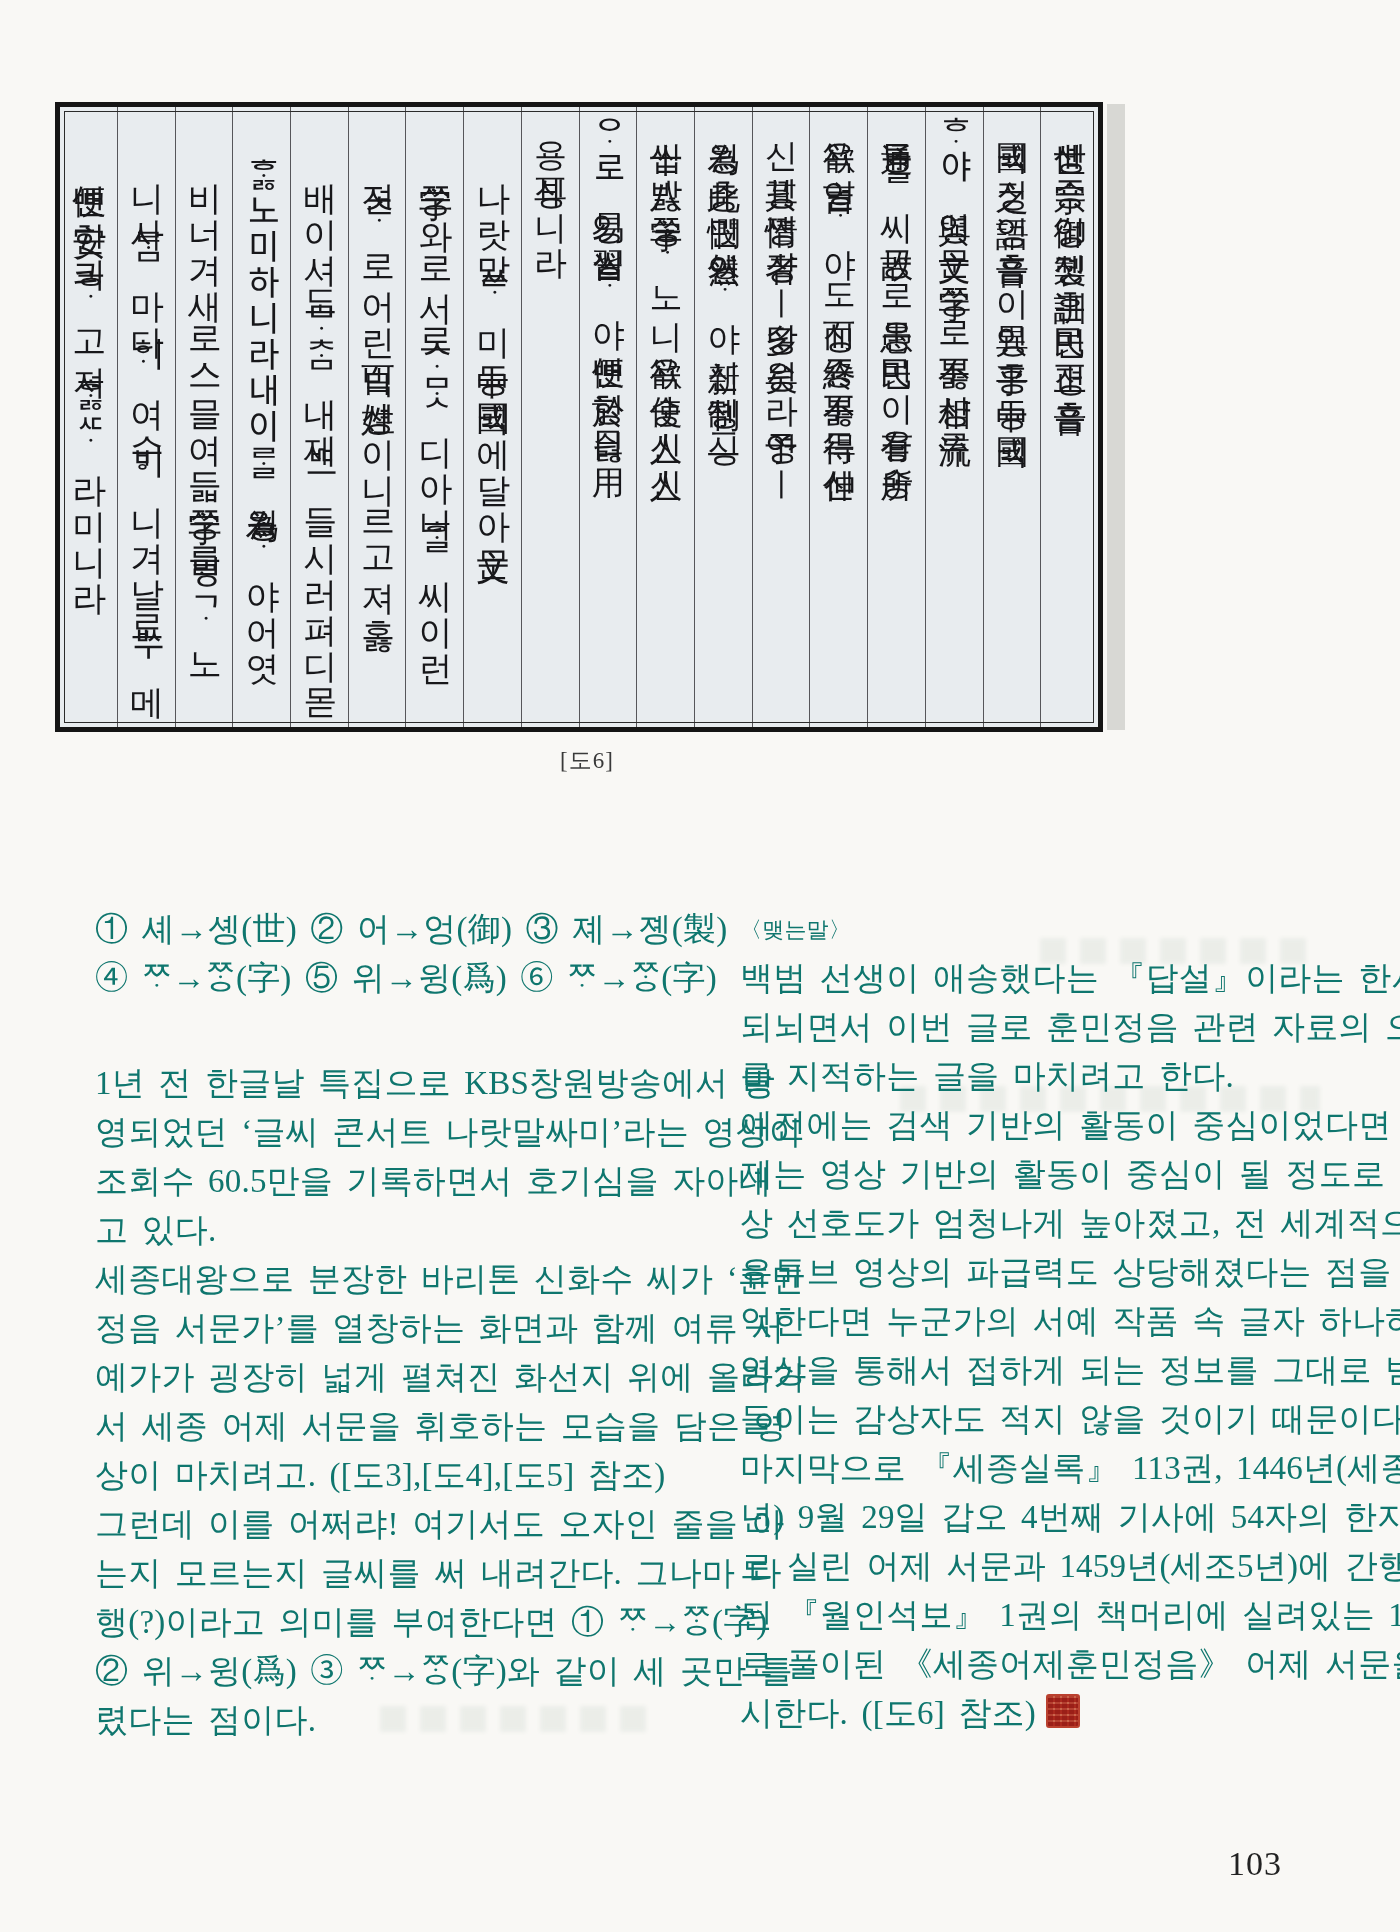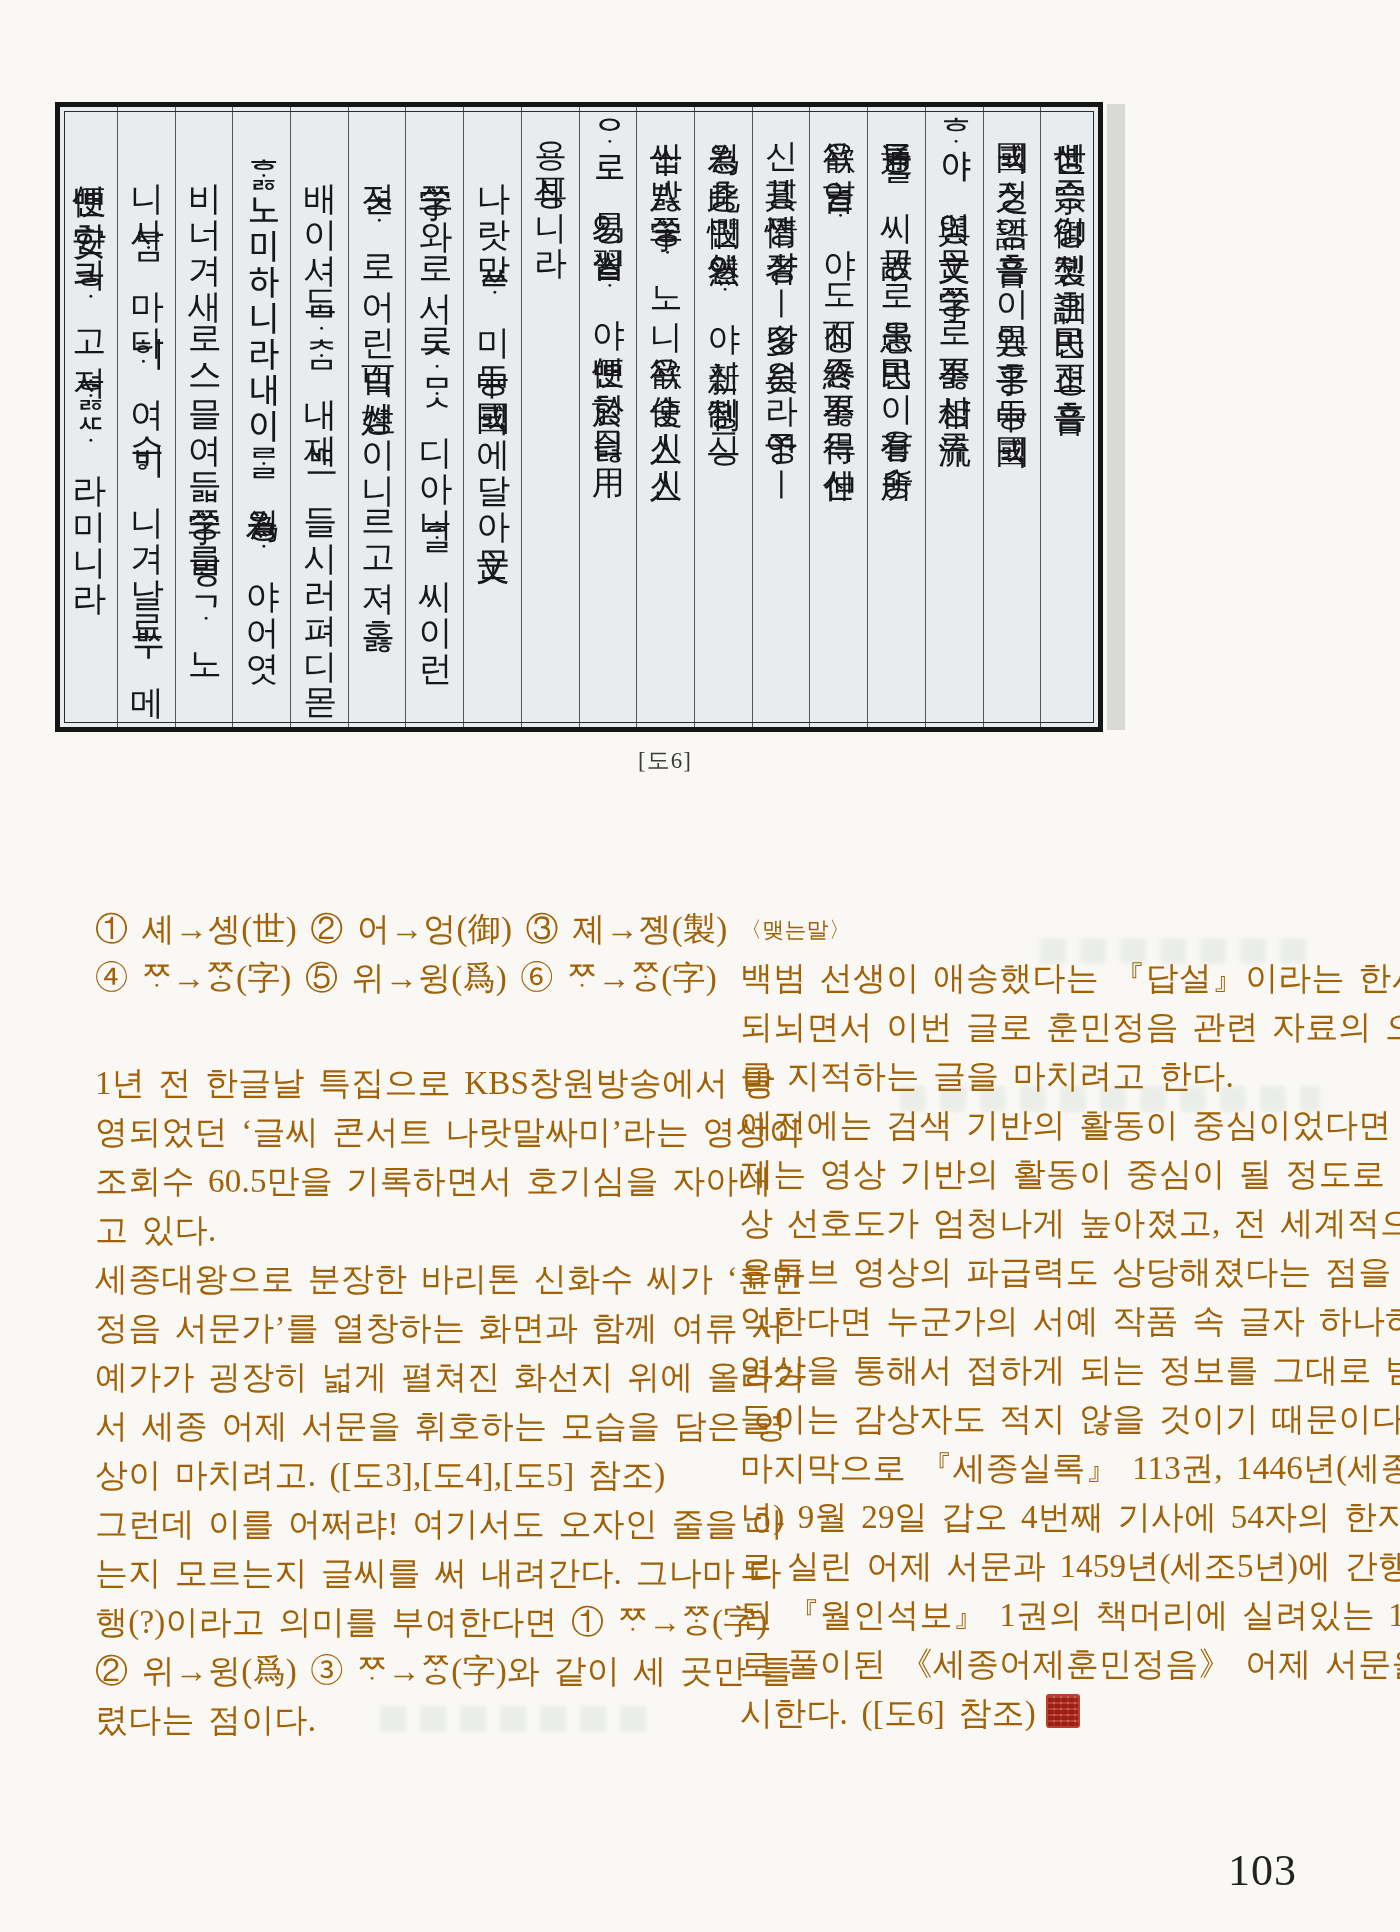--- a/index.html
+++ b/index.html
@@ -31,26 +31,26 @@
     overflow:hidden;
   }
   .fcol:last-child{border-left:none;}
   .fcol.eonhae{padding-top:52px;font-size:34px;}
   .page-edge-strip{
     position:absolute;left:1107px;top:104px;width:18px;height:626px;
     background:#d8d8d4;
   }
   .figure-caption{
     position:absolute;left:560px;top:745px;width:210px;
-    text-align:center;font-size:23px;color:#3a3a3a;letter-spacing:1px;
+    font-size:23px;color:#3a3a3a;letter-spacing:1px;
   }
   
   .text-col{
     position:absolute;top:905px;
-    font-size:33px;color:#a16207;
+    font-size:33px;color:#0f766e;
   }
   .text-col.left{left:95px;width:566px;}
   .text-col.right{left:740px;width:576px;}
   .tline{height:49px;display:flex;align-items:center;white-space:nowrap;
     letter-spacing:0.2px;word-spacing:5px;}
   .gap-lg{height:44px;}
   .gap-sm{height:12px;}
   .heading{font-size:22px;}
   
   .seal{
@@ -67,21 +67,21 @@
   .bleed{
     position:absolute;opacity:.07;filter:blur(2px);pointer-events:none;
     background:repeating-linear-gradient(90deg,#3f6a52 0 26px,transparent 26px 40px);
   }
   .bleed.b1{left:1040px;top:938px;width:280px;height:26px;}
   .bleed.b2{left:900px;top:1086px;width:420px;height:26px;}
   .bleed.b3{left:380px;top:1706px;width:280px;height:26px;}
   
   .page-number{
     position:absolute;left:1228px;top:1845px;width:100px;
-    font-size:44px;color:#222;letter-spacing:1px;
+    font-size:34px;color:#222;letter-spacing:1px;
   }
 </style>
 </head>
 <body>
 
 <div class="figure-frame">
   <div class="fcol">世솅宗죵御엉製졩訓훈民민正졍音흠</div>
   <div class="fcol">國귁之징語엉音흠이異잉乎홍中듕國귁</div>
   <div class="fcol">ᄒᆞ야與영文문字쭝로不붏相샹流류</div>
   <div class="fcol">通통ᄒᆞᆯ씨故공로愚웅民민이有윻所송</div>

